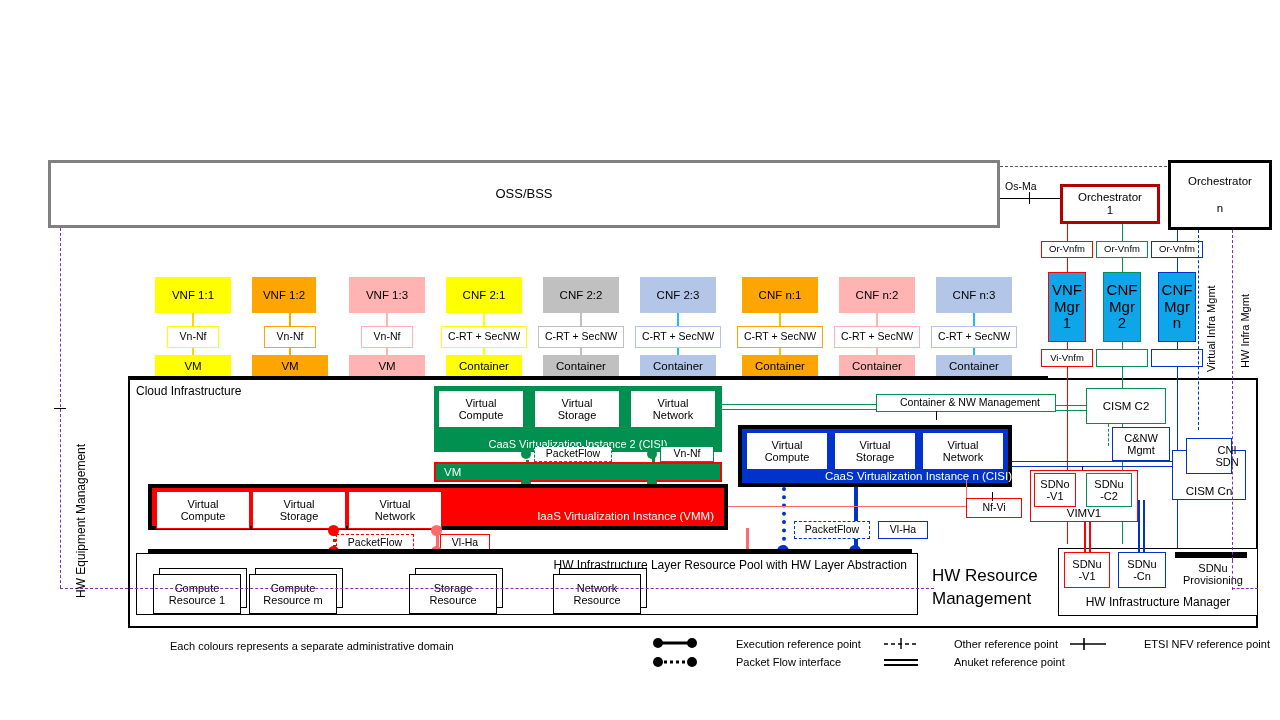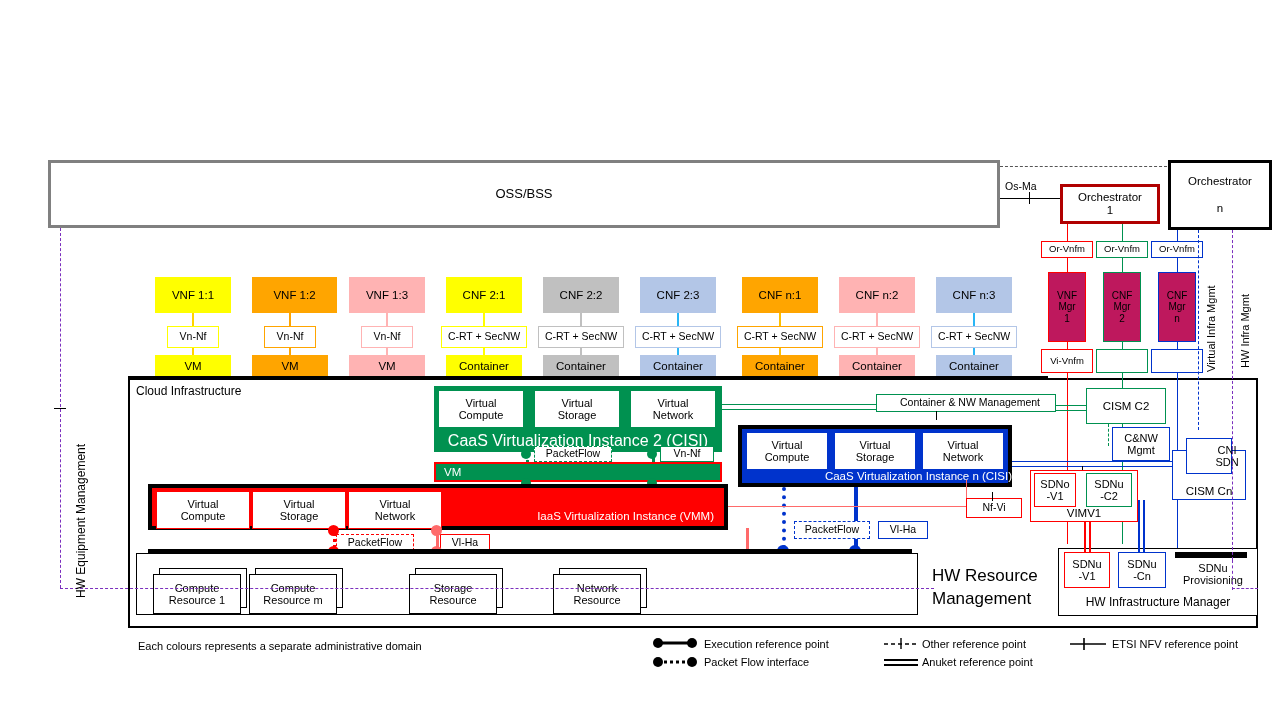--- a/index.html
+++ b/index.html
@@ -22,21 +22,21 @@
   .rp{height:22px;top:326px;background:#fff;font-size:10.5px;}
   .exec{height:22px;top:355px;font-size:11.5px;}
 
   
   #cloudinfra{left:128px;top:378px;width:1130px;height:250px;border:2px solid #000;background:#fff;}
   #cloudlbl{left:136px;top:384px;font-size:12px;}
 
   
   #cisi2{left:434px;top:386px;width:288px;height:66px;background:#009150;}
   #cisi2 .vr{position:absolute;top:4px;width:84px;height:36px;background:#fff;border:1px solid #009150;font-size:11px;}
-  #cisi2lbl{position:absolute;left:0;bottom:2px;width:100%;color:#fff;font-size:16px;text-align:center;}
+  #cisi2lbl{position:absolute;left:0;bottom:2px;width:100%;color:#fff;font-size:11px;text-align:center;}
 
   
   #cisin{left:738px;top:425px;width:274px;height:62px;background:#0033cc;border:4px solid #000;}
   #cisin .vr{position:absolute;top:3px;width:80px;height:36px;background:#fff;border:1px solid #0033cc;font-size:11px;}
   #cisinlbl{position:absolute;left:4px;bottom:1px;width:100%;color:#fff;font-size:11.5px;text-align:right;}
 
   
   #vmstrip{left:434px;top:462px;width:288px;height:20px;background:#009150;border:2px solid #f00;color:#fff;
            font-size:11.5px;display:flex;align-items:center;padding-left:8px;}
 
@@ -47,30 +47,30 @@
 
   
   #hwpool{left:136px;top:553px;width:782px;height:62px;border:1px solid #000;background:#fff;}
   #hwbar{left:148px;top:549px;width:764px;height:7px;background:#000;}
   #hwlbl{right:10px;top:4px;position:absolute;font-size:12px;}
   .resw{position:absolute;top:20px;width:86px;height:38px;}
   .resw .bk{position:absolute;left:6px;top:-6px;width:86px;height:38px;border:1px solid #000;background:#fff;}
   .resw .fr{position:absolute;left:0;top:0;width:86px;height:38px;border:1px solid #000;background:#fff;font-size:11px;}
 
   
-  .mgr{width:38px;height:70px;font-size:10px;background:#be185d;}
+  .mgr{width:38px;height:70px;font-size:15px;background:#0ea5e9;}
   .orv{width:52px;height:17px;font-size:9.5px;background:#fff;}
-  .emptybx{height:24px;background:#fff;}
+  .emptybx{height:18px;background:#fff;}
   #vimv1{left:1030px;top:470px;width:108px;height:52px;border:1px solid #f00;background:#fff;}
   #cismcn{left:1172px;top:450px;width:74px;height:50px;border:1px solid #0033cc;background:#fff;}
   #hwim{left:1058px;top:548px;width:200px;height:68px;border:1px solid #000;background:#fff;}
 
   
   #legendline{left:128px;top:626px;width:1130px;height:0;border-top:1px solid #000;}
-  .lgt{font-size:11px;}
+  .lgt{font-size:11px;margin-left:32px;}
 
   
   .ln{position:absolute;}
   .rot{transform-origin:0 0;white-space:nowrap;}
 </style>
 </head>
 <body>
 
 <div class="abs ctr" id="ossbss">
   <span>OSS/BSS</span>
@@ -100,21 +100,21 @@
     <div class="abs ctr nf" style="left: 155px; width: 76px; background: rgb(255, 255, 0);">
       <span>VNF 1:1</span>
     </div>
     <div class="abs ln" style="left: 192px; top: 313px; height: 58px; border-left: 2px solid rgb(255, 212, 0);"></div>
     <div class="abs ctr rp" style="left: 167px; width: 52px; border: 1px solid rgb(255, 255, 0);">
       <span>Vn-Nf</span>
     </div>
     <div class="abs ctr exec" style="left: 155px; width: 76px; background: rgb(255, 255, 0); border: 0px;">
       <span>VM</span>
     </div>
-    <div class="abs ctr nf" style="left: 252px; width: 85px; background: rgb(255, 165, 0);">
+    <div class="abs ctr nf" style="left: 252px; width: 64px; background: rgb(255, 165, 0);">
       <span>VNF 1:2</span>
     </div>
     <div class="abs ln" style="left: 289px; top: 313px; height: 58px; border-left: 2px solid rgb(255, 165, 0);"></div>
     <div class="abs ctr rp" style="left: 264px; width: 52px; border: 1px solid rgb(255, 165, 0);">
       <span>Vn-Nf</span>
     </div>
     <div class="abs ctr exec" style="left: 252px; width: 76px; background: rgb(255, 165, 0); border: 0px;">
       <span>VM</span>
     </div>
     <div class="abs ctr nf" style="left: 349px; width: 76px; background: rgb(255, 179, 179);">
@@ -292,20 +292,21 @@
 <div class="abs" style="left:328px;top:546px;width:11px;height:11px;border-radius:50%;background:#ff0000;"></div>
 <div class="abs" style="left:431px;top:546px;width:11px;height:11px;border-radius:50%;background:#ff6a6a;"></div>
 
 <div class="abs ln" style="left:728px;top:506px;width:240px;height:0;border-top:1.5px solid #ff6a6a;"></div>
 <div class="abs ln" style="left:966px;top:480px;width:0;height:27px;border-left:1.5px solid #ff6a6a;"></div>
 <div class="abs ctr small" style="left:966px;top:498px;width:56px;height:20px;border:1px solid #ff0000;background:#fff;">Nf-Vi</div>
 <div class="abs ln" style="left:992px;top:492px;width:0;height:9px;border-left:1.2px solid #000;"></div>
 
 <div class="abs" id="hwbar"></div>
 <div class="abs" id="hwpool">
+  <div id="hwlbl">HW Infrastructure Layer Resource Pool with HW Layer Abstraction</div>
   <div class="resw" style="left:16px;">
       <div class="bk"></div>
       <div class="fr ctr">
         <div>
           <div>Compute</div>
           <div>Resource 1</div>
         </div>
       </div>
     </div>
   <div class="resw" style="left:112px;">

